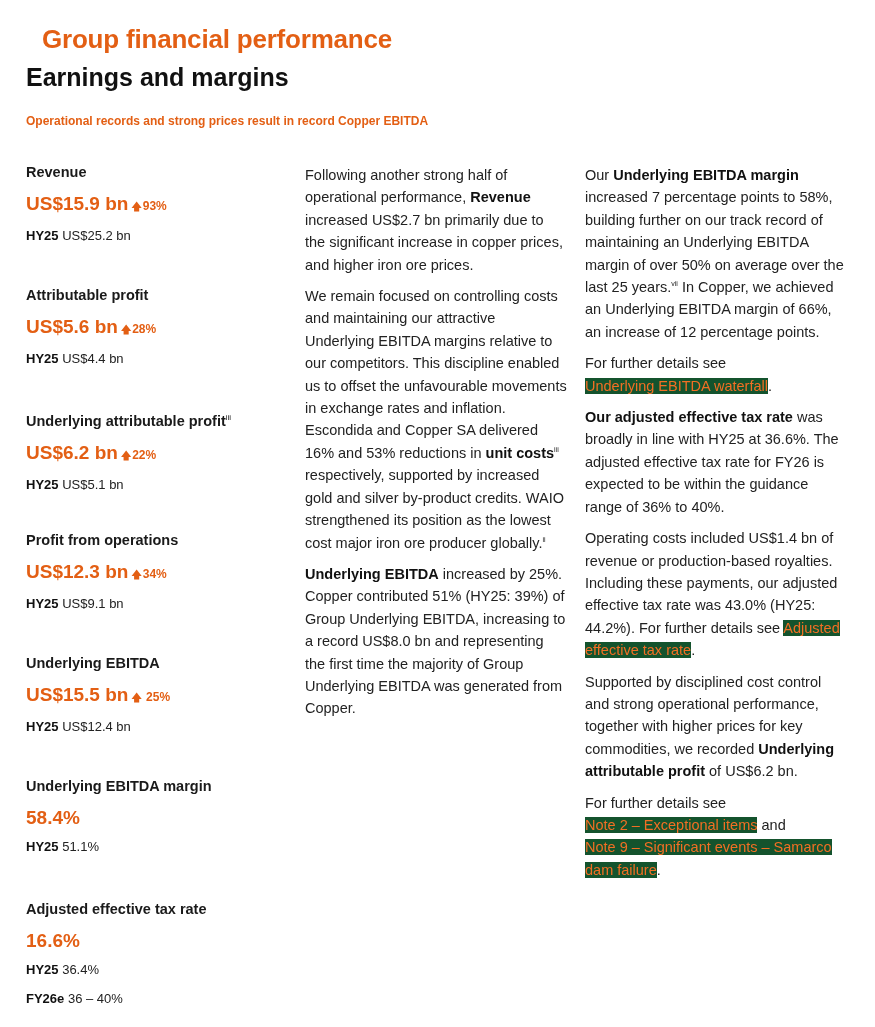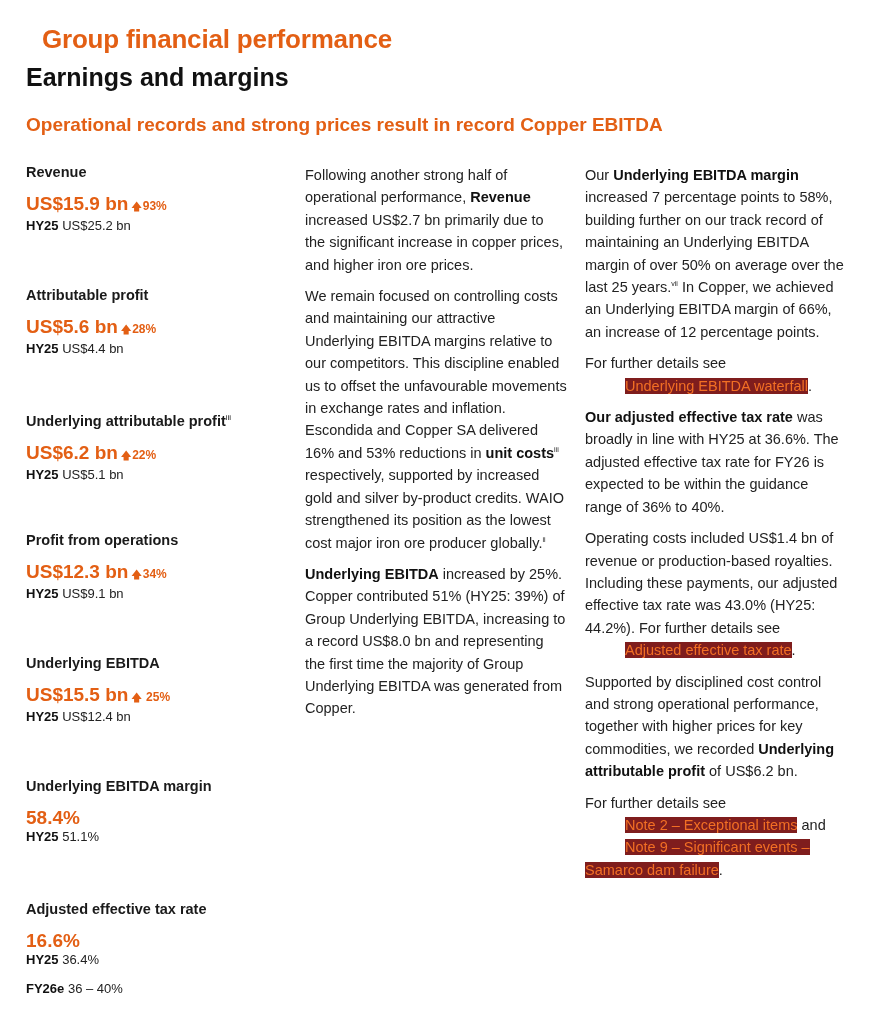--- a/index.html
+++ b/index.html
@@ -11,47 +11,47 @@
   .page-title {
     position: absolute; left: 26px; top: 8px; margin: 16px;
     font-size: 26px; font-weight: bold; color: #e35f14; letter-spacing: -0.2px;
   }
   .section-title {
     position: absolute; left: 26px; top: 63px; margin: 0;
     font-size: 25px; font-weight: bold; color: #111;
   }
   .subtitle {
     position: absolute; left: 26px; top: 114px; margin: 0;
-    font-size: 19px; font-weight: bold; color: #e35f14;
+    font-size: 12px; font-weight: bold; color: #e35f14;
   }
   .kpi-col { position: absolute; left: 26px; top: 163px; width: 260px; }
   .kpi { position: absolute; left: 0; width: 260px; }
   .kpi-label { font-size: 14.5px; font-weight: bold; color: #1a1a1a; margin: 0; line-height: 18px; }
   .kpi-label sup { font-size: 8px; font-weight: normal; }
   .kpi-value {
     margin-top: 12px; font-size: 19px; font-weight: bold; color: #e35f14; line-height: 22px;
     white-space: nowrap;
   }
   .kpi-change { font-size: 12px; font-weight: bold; color: #e35f14; margin-left: 3px; }
   .kpi-change .arrow { font-size: 10px; margin-right: 1px; }
-  .kpi-compare { margin-top: 0; font-size: 13px; color: #222; line-height: 16px; }
+  .kpi-compare { margin-top: 10px; font-size: 13px; color: #222; line-height: 16px; }
   .kpi-compare b { font-weight: bold; color: #111; }
   .kpi-compare + .kpi-compare { margin-top: 13px; }
 
   .text-col {
     position: absolute; top: 164px; width: 262px;
     font-size: 14.5px; line-height: 22.4px; color: #222;
   }
   .text-col p { margin: 0 0 9px 0; }
   .text-col b { font-weight: bold; color: #111; }
   .text-col sup { font-size: 7px; line-height: 0; }
   .col2 { left: 305px; }
   .col3 { left: 585px; }
   .link {
-    color: #f26f24; background: #7f1d1d; text-decoration: none; cursor: pointer; margin-left: 40px;
+    color: #f26f24; background: #14532d; text-decoration: none; cursor: pointer;
   }
 </style>
 </head>
 <body>
 
 <h1 class="page-title">Group financial performance</h1>
 <h2 class="section-title">Earnings and margins</h2>
 <h3 class="subtitle">Operational records and strong prices result in record Copper EBITDA</h3>
 
 <div class="kpi-col">

